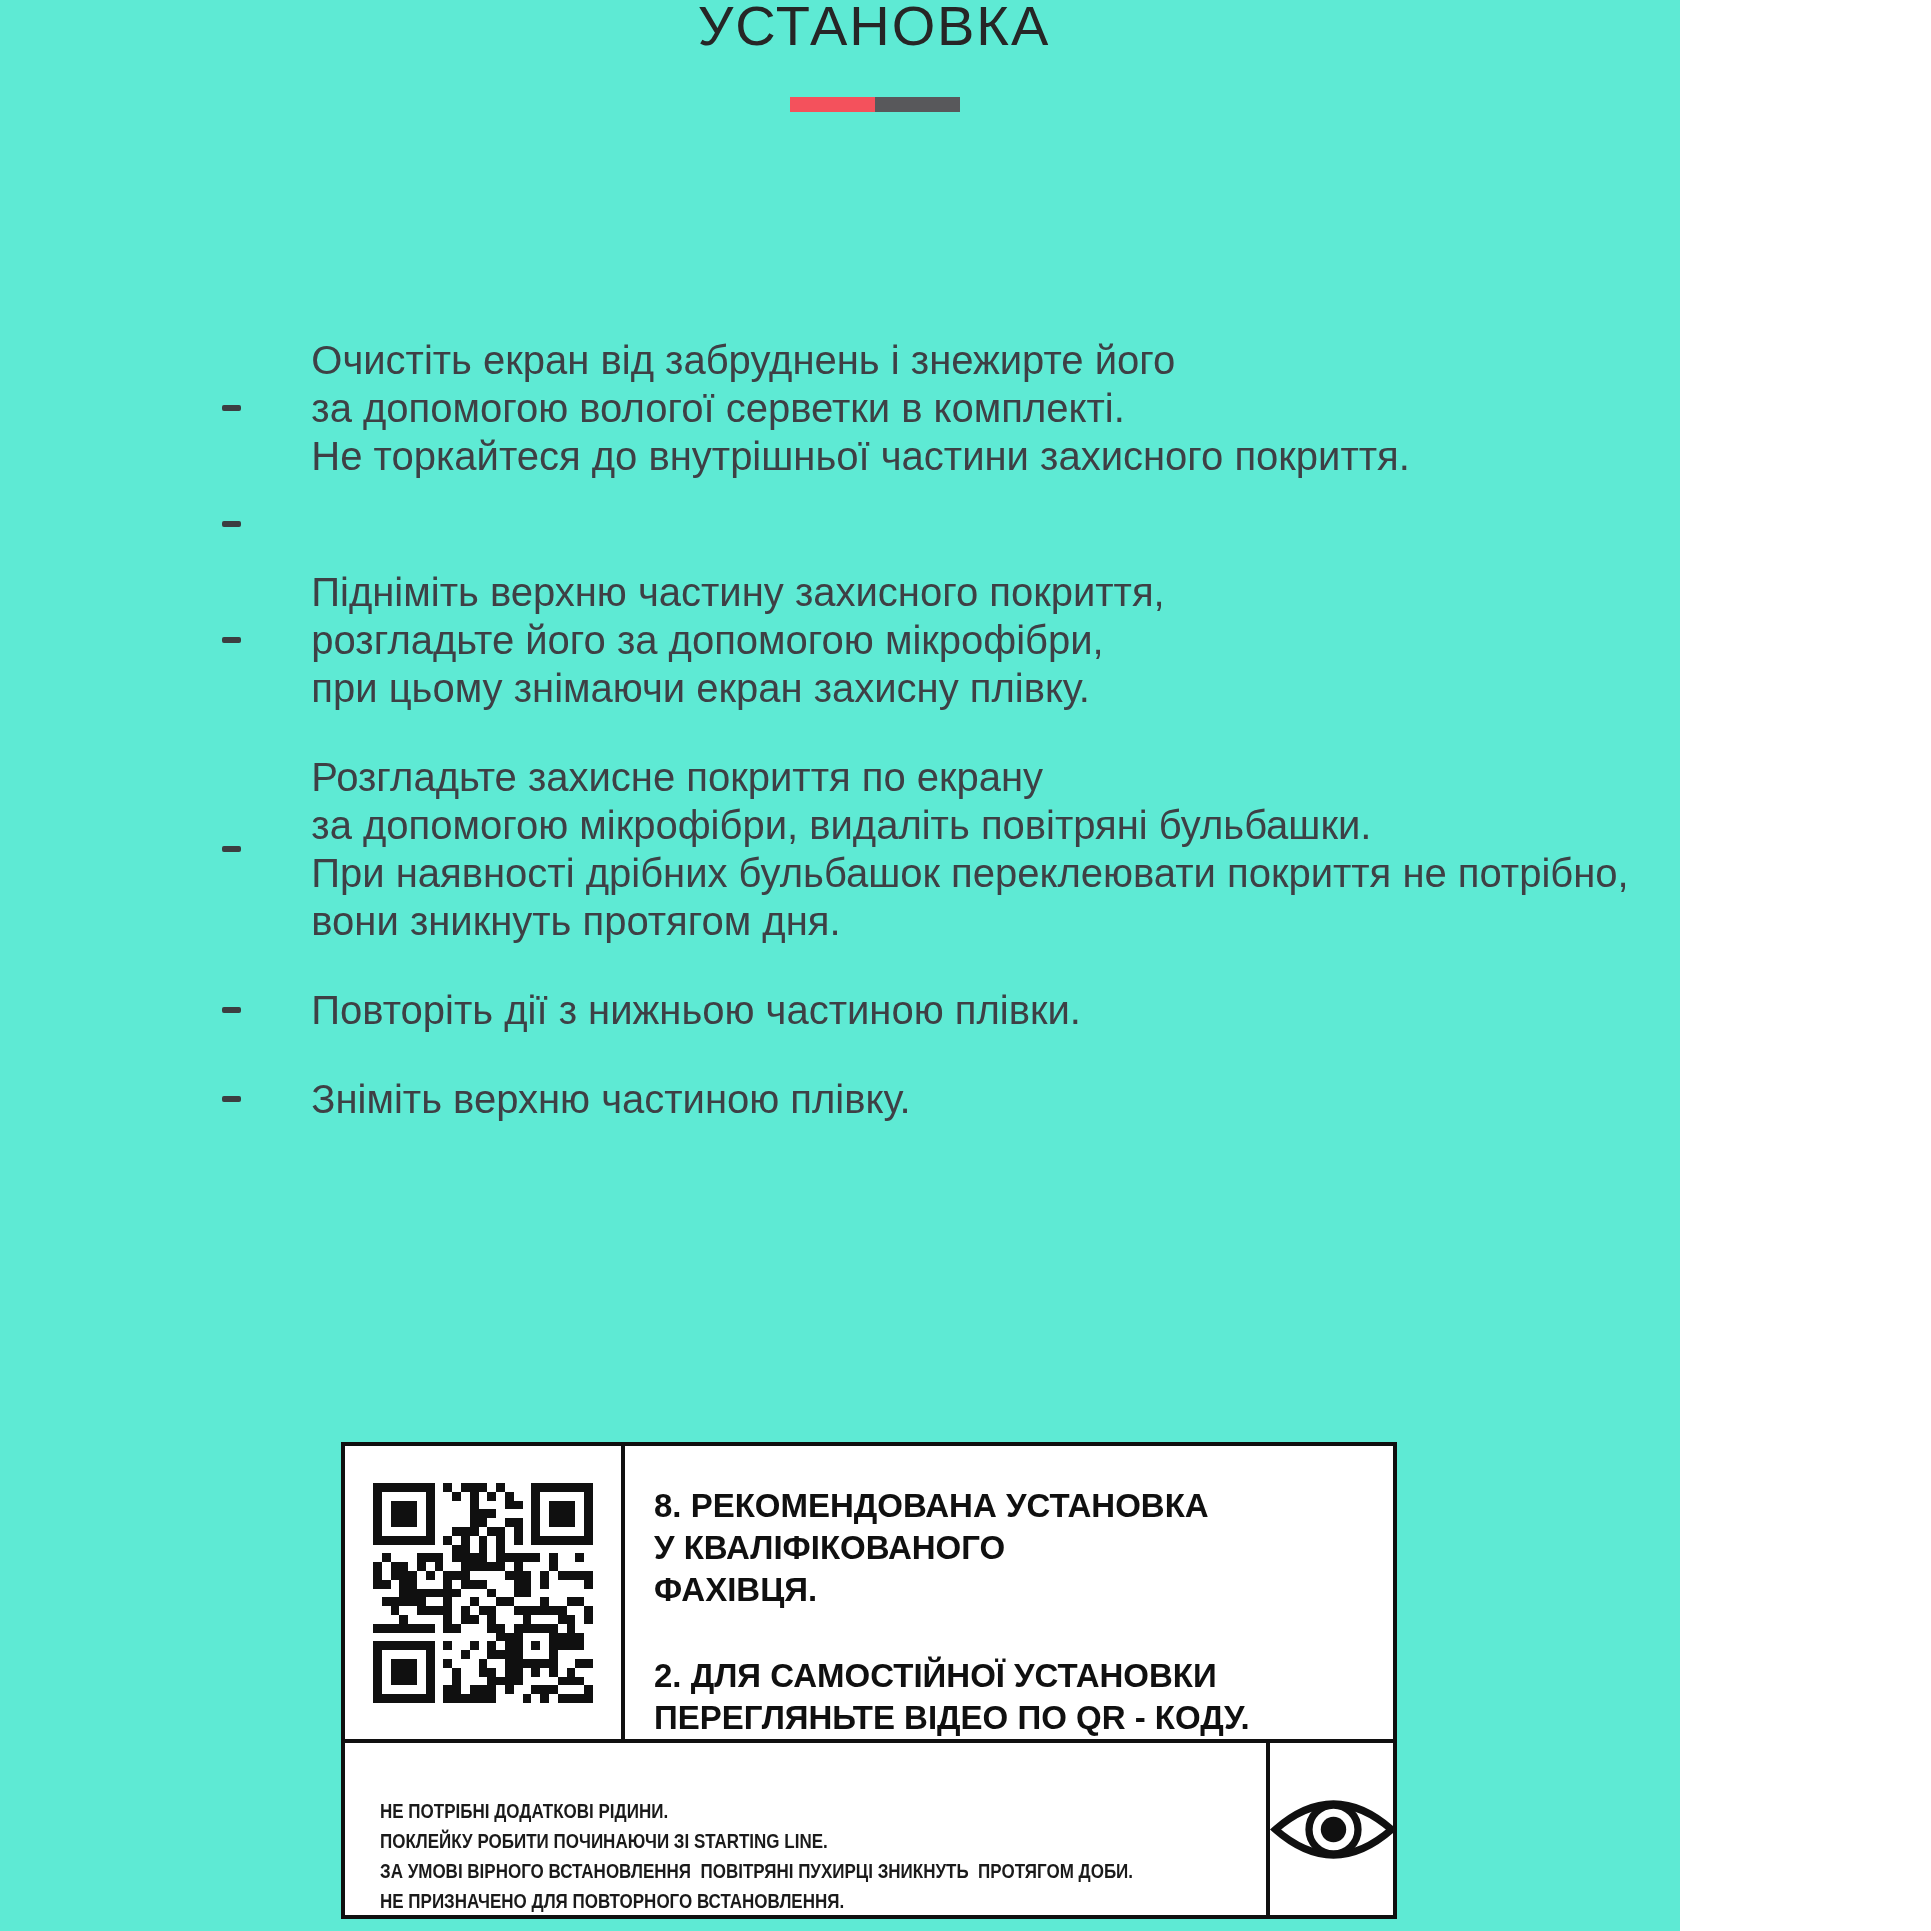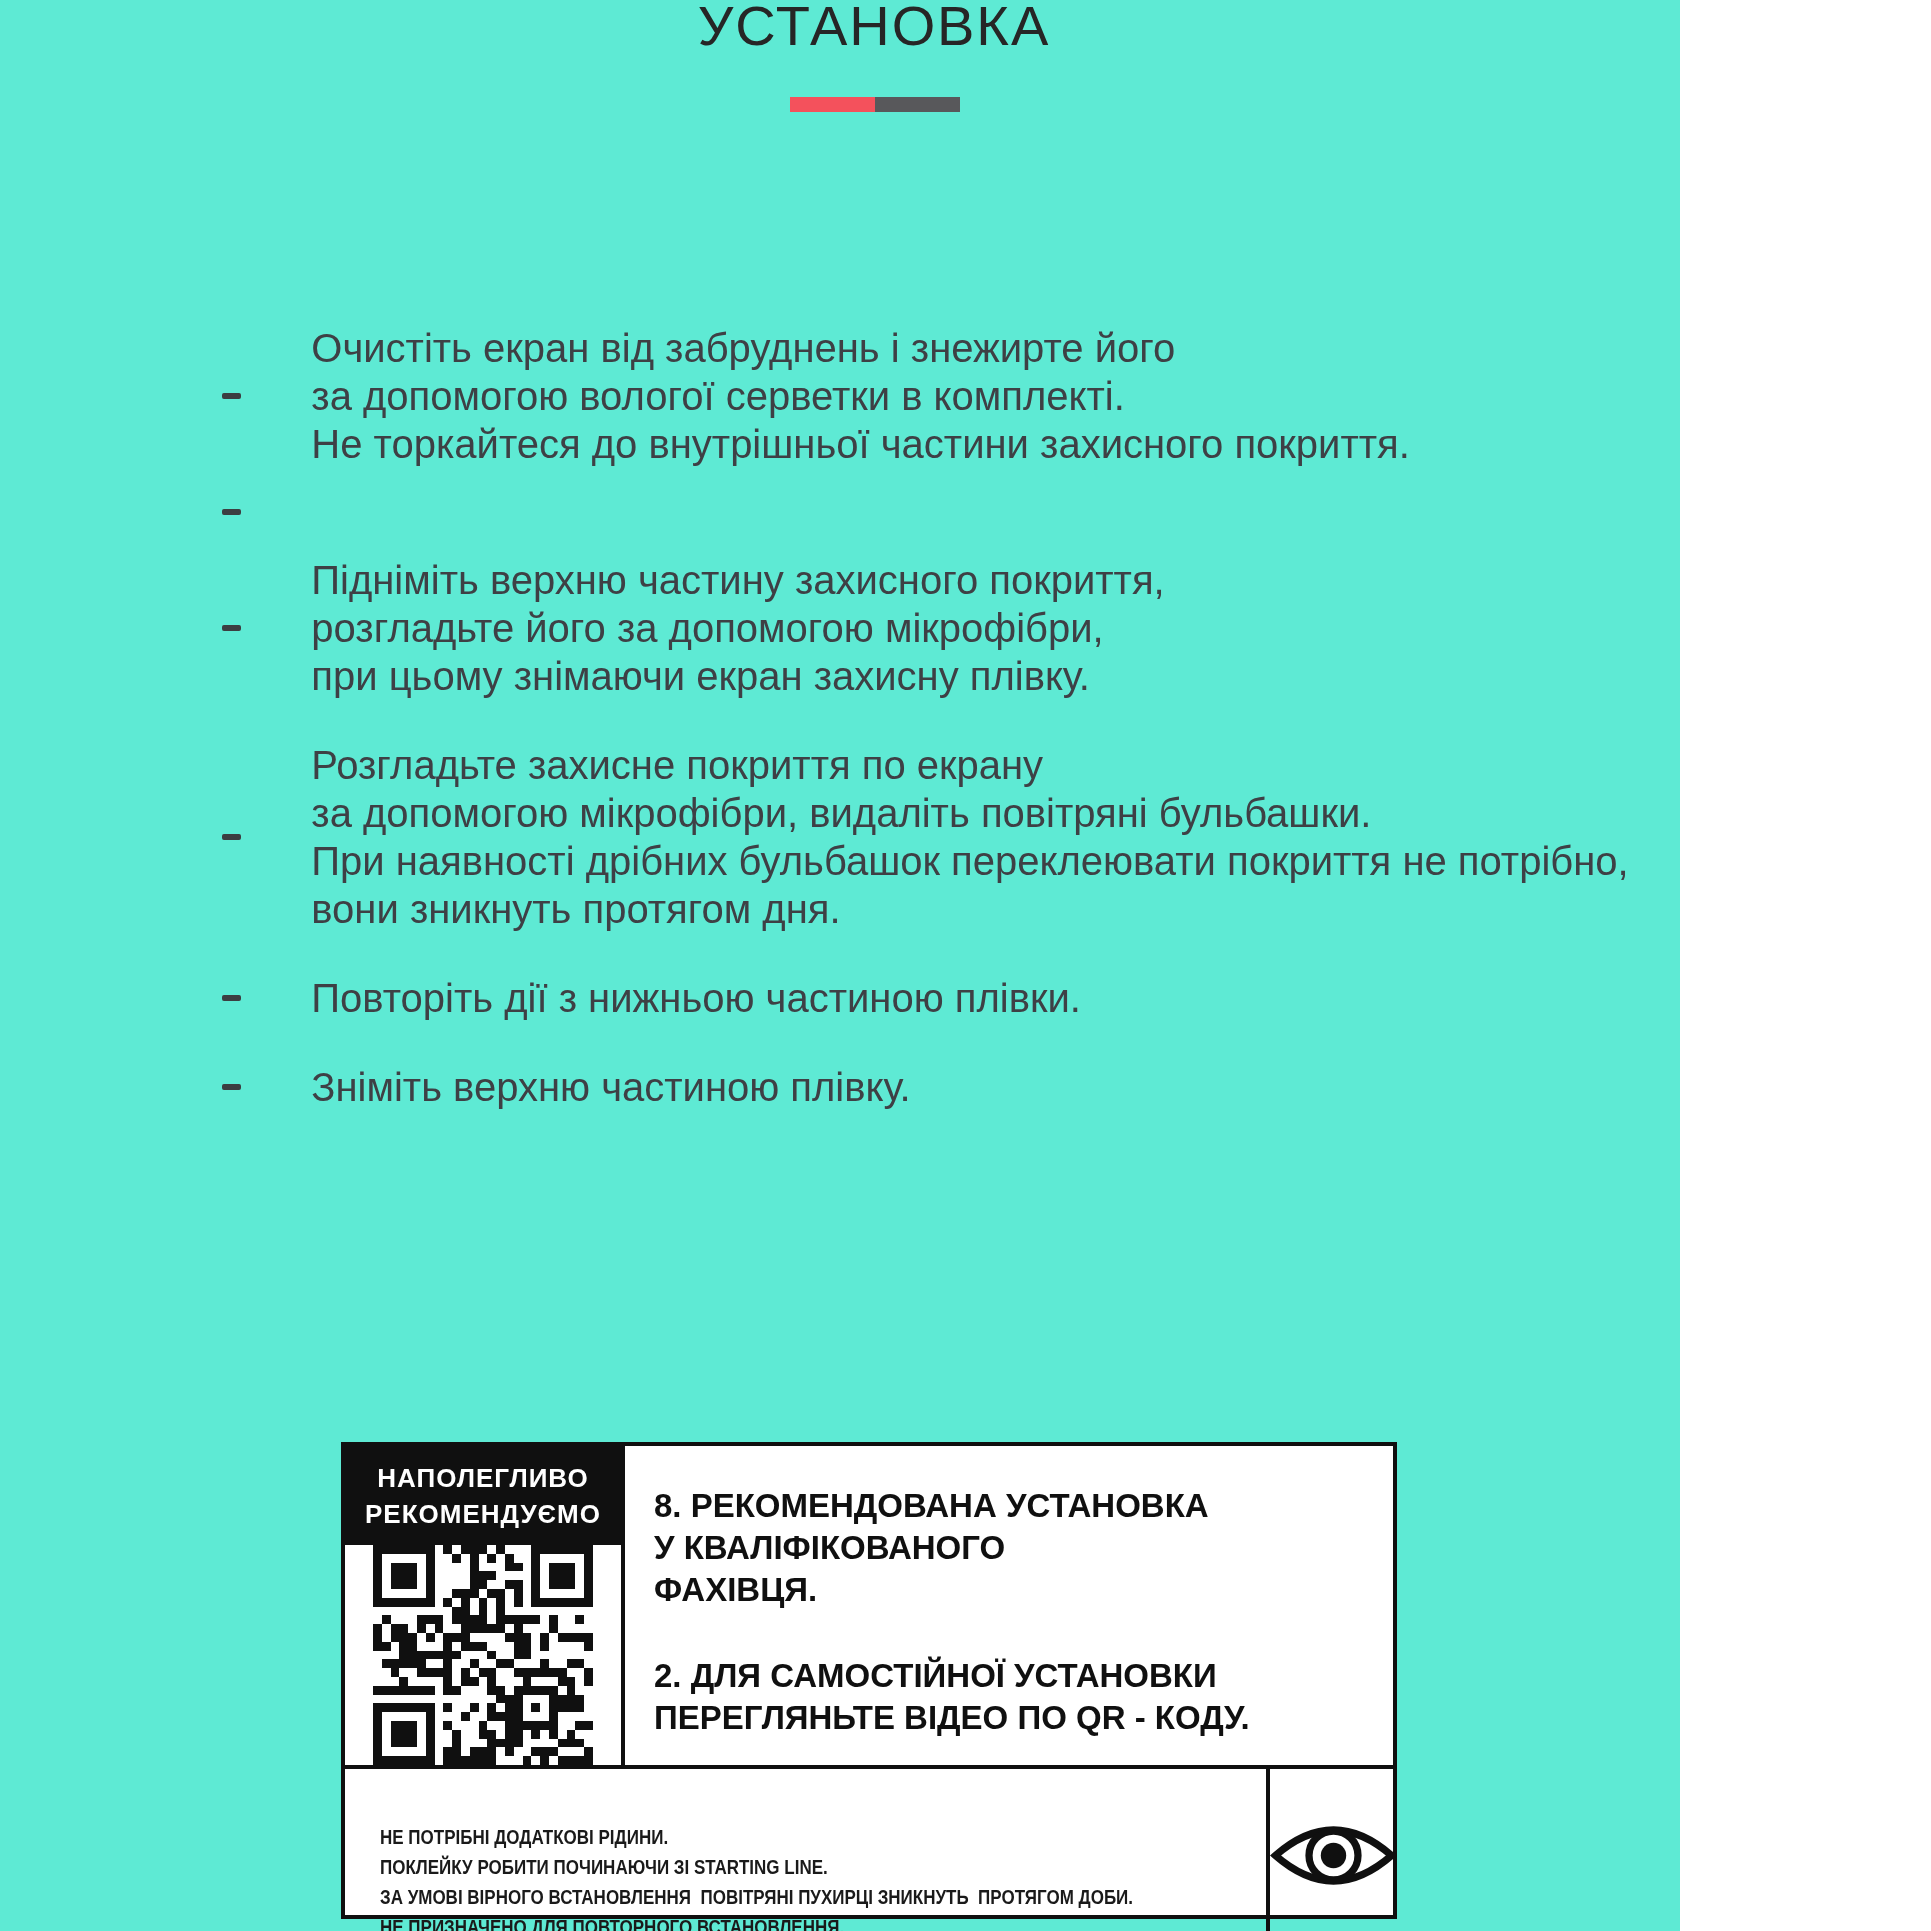--- a/index.html
+++ b/index.html
@@ -17,21 +17,21 @@
     font-size:56px;line-height:64px;
     letter-spacing:1.9px;
     color:#262626;
   }
   .divider{
     position:absolute;left:790px;top:97px;
     width:170px;height:14.5px;display:flex;
   }
   .divider .half{width:50%;height:100%;}
   
-  .steps{position:absolute;left:222px;top:324px;width:1583px;}
+  .steps{position:absolute;left:222px;top:336px;width:1583px;}
   .step{display:flex;align-items:center;margin-bottom:41px;}
   .dash{
     flex:0 0 auto;width:19.3px;height:5.8px;border-radius:1.9px;
     background:#3c3e41;margin-right:70px;
   }
   .step-text{
     font-size:40px;line-height:48px;color:#3e4045;
     white-space:pre-line;
   }
   
@@ -116,24 +116,20 @@
     </div>
     <div class="step">
       <div class="dash"></div>
       <div class="step-text">Зніміть верхню частиною плівку.</div>
     </div>
   </div>
 
   <div class="box">
     <div class="box-top">
       <div class="box-top-left">
-        <div class="badge">
-          <div>НАПОЛЕГЛИВО</div>
-          <div>РЕКОМЕНДУЄМО</div>
-        </div>
         <div class="qr-wrap">
           <svg class="qr" id="qr-svg" viewBox="0 0 25 25" shape-rendering="crispEdges">
               <rect x="0" y="0" width="1" height="1" fill="#101010"></rect>
               <rect x="1" y="0" width="1" height="1" fill="#101010"></rect>
               <rect x="2" y="0" width="1" height="1" fill="#101010"></rect>
               <rect x="3" y="0" width="1" height="1" fill="#101010"></rect>
               <rect x="4" y="0" width="1" height="1" fill="#101010"></rect>
               <rect x="5" y="0" width="1" height="1" fill="#101010"></rect>
               <rect x="6" y="0" width="1" height="1" fill="#101010"></rect>
               <rect x="8" y="0" width="1" height="1" fill="#101010"></rect>

